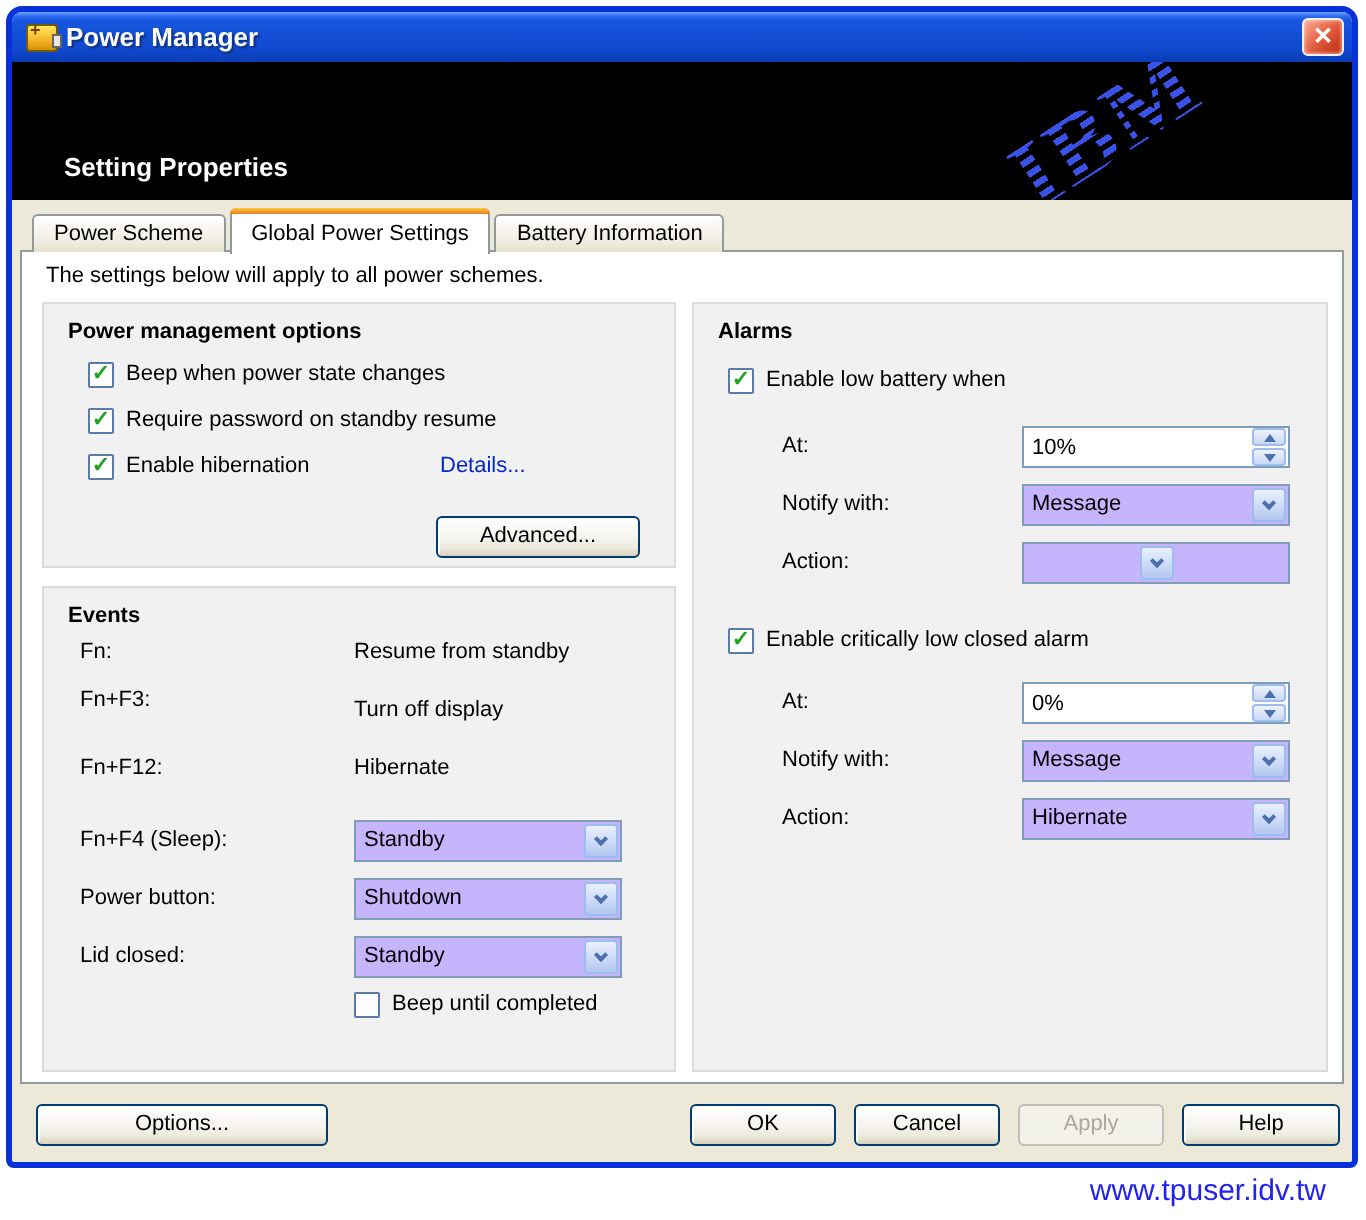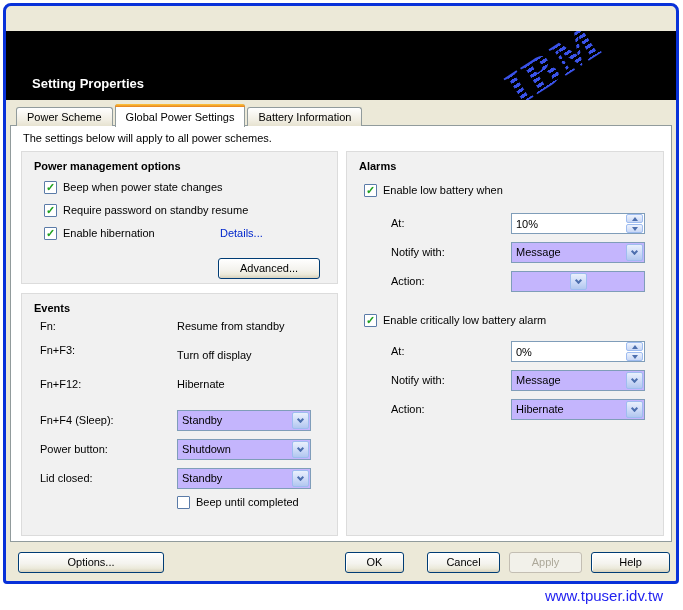--- a/index.html
+++ b/index.html
@@ -130,20 +130,25 @@
 
   
   .watermark { position:absolute; right:20px; top:587px; color:#2222f0; font-size:15px; }
 </style>
 </head>
 <body>
 
 <div class="page">
   <div class="window">
 
+    <div class="titlebar">
+      <span class="app-icon"></span>
+      <span class="title-text">Power Manager</span>
+      <span class="close-btn">✕</span>
+    </div>
 
     <div class="banner">
       <span class="banner-heading">Setting Properties</span>
       <span class="ibm-logo">IBM</span>
     </div>
 
     <div class="tabstrip">
       <div class="tab">Power Scheme</div>
       <div class="tab active">Global Power Settings</div>
       <div class="tab">Battery Information</div>
@@ -254,21 +259,21 @@
           <span class="combo-value">No action</span>
           <span class="combo-btn">
               <i class="chev"></i>
             </span>
         </div>
 
         <div class="row cb-row" style="left:17px; top:160px;">
           <span class="cb">
               <span class="tick">✓</span>
             </span>
-          <span>Enable critically low battery alarm</span>
+          <span>Enable critically low closed alarm</span>
         </div>
 
         <span class="label-cell" style="left:44px; top:189px;">At:</span>
         <div class="spin" style="left:164px; top:189px;">
           <span class="spin-value">0%</span>
           <span class="spin-btns">
             <span class="spin-up">
                 <i class="tri-up"></i>
               </span>
             <span class="spin-down">
@@ -289,20 +294,20 @@
         <div class="combo" style="left:164px; top:247px;">
           <span class="combo-value">Hibernate</span>
           <span class="combo-btn">
               <i class="chev"></i>
             </span>
         </div>
       </div>
     </div>
 
     <div class="xp-btn" style="left:12px; top:546px; width:146px;">Options...</div>
-    <div class="xp-btn" style="left:339px; top:546px; width:59px;">OK</div>
+    <div class="xp-btn" style="left:339px; top:546px; width:73px;">OK</div>
     <div class="xp-btn" style="left:421px; top:546px; width:73px;">Cancel</div>
     <div class="xp-btn disabled" style="left:503px; top:546px; width:73px;">Apply</div>
     <div class="xp-btn" style="left:585px; top:546px; width:79px;">Help</div>
   </div>
 
   <div class="watermark">www.tpuser.idv.tw</div>
 </div>
 
 </body></html>

